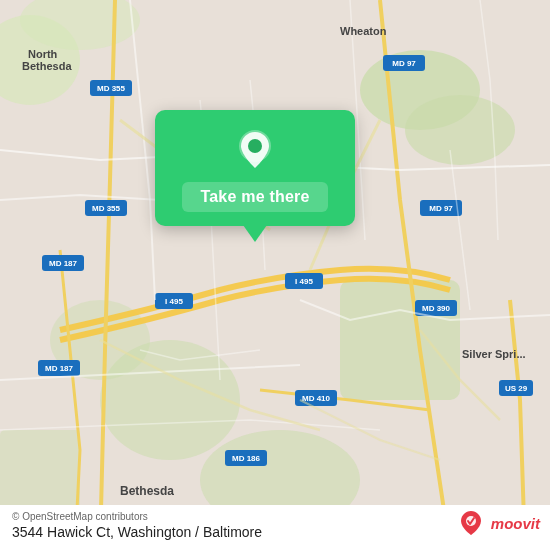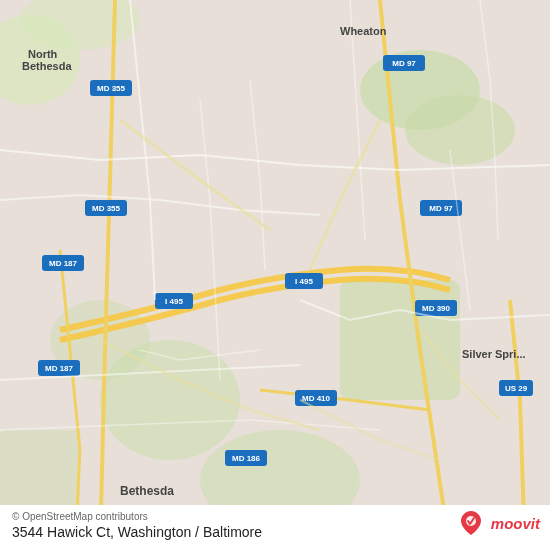--- a/index.html
+++ b/index.html
@@ -201,20 +201,30 @@
     <text x="28" y="58" fill="#444" font-size="11" font-weight="bold">North</text>
     <text x="22" y="70" fill="#444" font-size="11" font-weight="bold">Bethesda</text>
 
     <text x="340" y="35" fill="#444" font-size="11" font-weight="bold">Wheaton</text>
 
     <text x="120" y="495" fill="#444" font-size="12" font-weight="bold">Bethesda</text>
 
     <text x="462" y="358" fill="#444" font-size="11" font-weight="bold">Silver Spri...</text>
   </svg>
 
+  <div id="popup-card">
+
+    <svg id="pin-icon" viewBox="0 0 44 44" xmlns="http://www.w3.org/2000/svg">
+      <circle cx="22" cy="18" r="16" fill="white" opacity="0.3"></circle>
+      <path d="M22 4 C14.3 4 8 10.3 8 18 C8 27 22 40 22 40 C22 40 36 27 36 18 C36 10.3 29.7 4 22 4 Z" fill="white" opacity="0.9"></path>
+      <circle cx="22" cy="18" r="7" fill="#27ae60"></circle>
+    </svg>
+
+    <button id="take-me-there-btn">Take me there</button>
+  </div>
 
   <div id="bottom-bar">
     <div id="osm-credit">
       <span>© OpenStreetMap contributors</span>
     </div>
     <div id="address-line">3544 Hawick Ct, Washington / Baltimore</div>
   </div>
 
   <div id="moovit-logo">
     <svg id="moovit-pin" viewBox="0 0 22 26" xmlns="http://www.w3.org/2000/svg">

